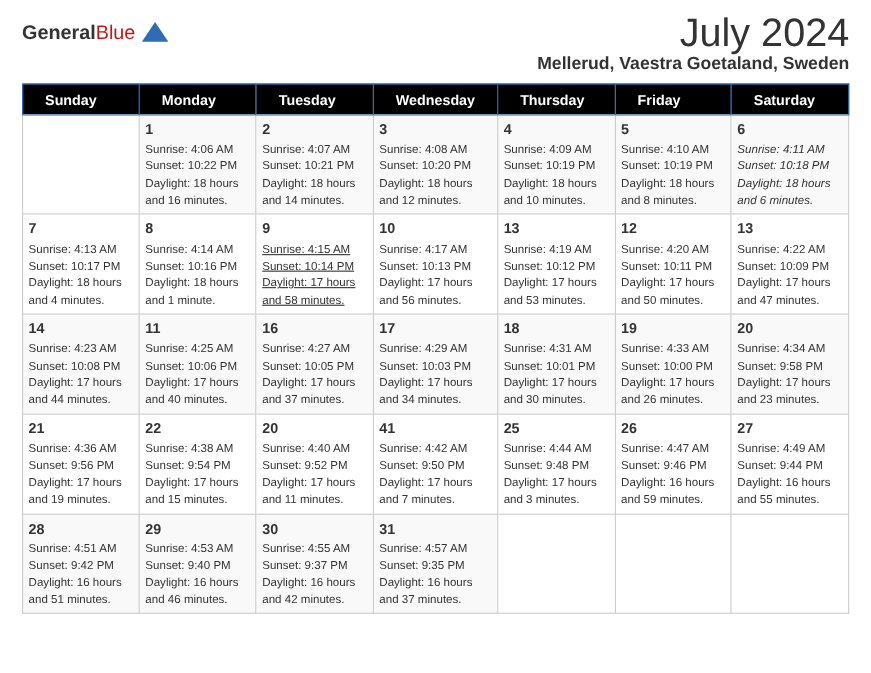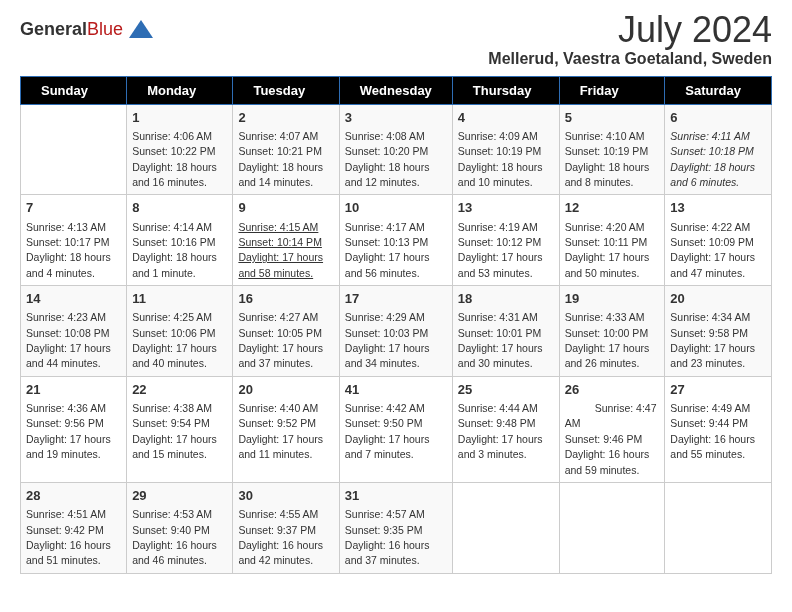--- a/index.html
+++ b/index.html
@@ -232,21 +232,21 @@
 Daylight: 17 hours
 and 11 minutes.</span></td>
         <td><span class="day-number">41</span><span class="day-info" style="white-space: pre-line;">Sunrise: 4:42 AM
 Sunset: 9:50 PM
 Daylight: 17 hours
 and 7 minutes.</span></td>
         <td><span class="day-number">25</span><span class="day-info" style="white-space: pre-line;">Sunrise: 4:44 AM
 Sunset: 9:48 PM
 Daylight: 17 hours
 and 3 minutes.</span></td>
-        <td><span class="day-number">26</span><span class="day-info" style="white-space: pre-line; margin-left: 30px;">Sunrise: 4:47 AM
+        <td><span class="day-number">26</span><span class="day-info" style="white-space: pre-line;">Sunrise: 4:47 AM
 Sunset: 9:46 PM
 Daylight: 16 hours
 and 59 minutes.</span></td>
         <td><span class="day-number">27</span><span class="day-info" style="white-space: pre-line;">Sunrise: 4:49 AM
 Sunset: 9:44 PM
 Daylight: 16 hours
 and 55 minutes.</span></td>
       </tr>
       <tr>
         <td><span class="day-number">28</span><span class="day-info" style="white-space: pre-line;">Sunrise: 4:51 AM

